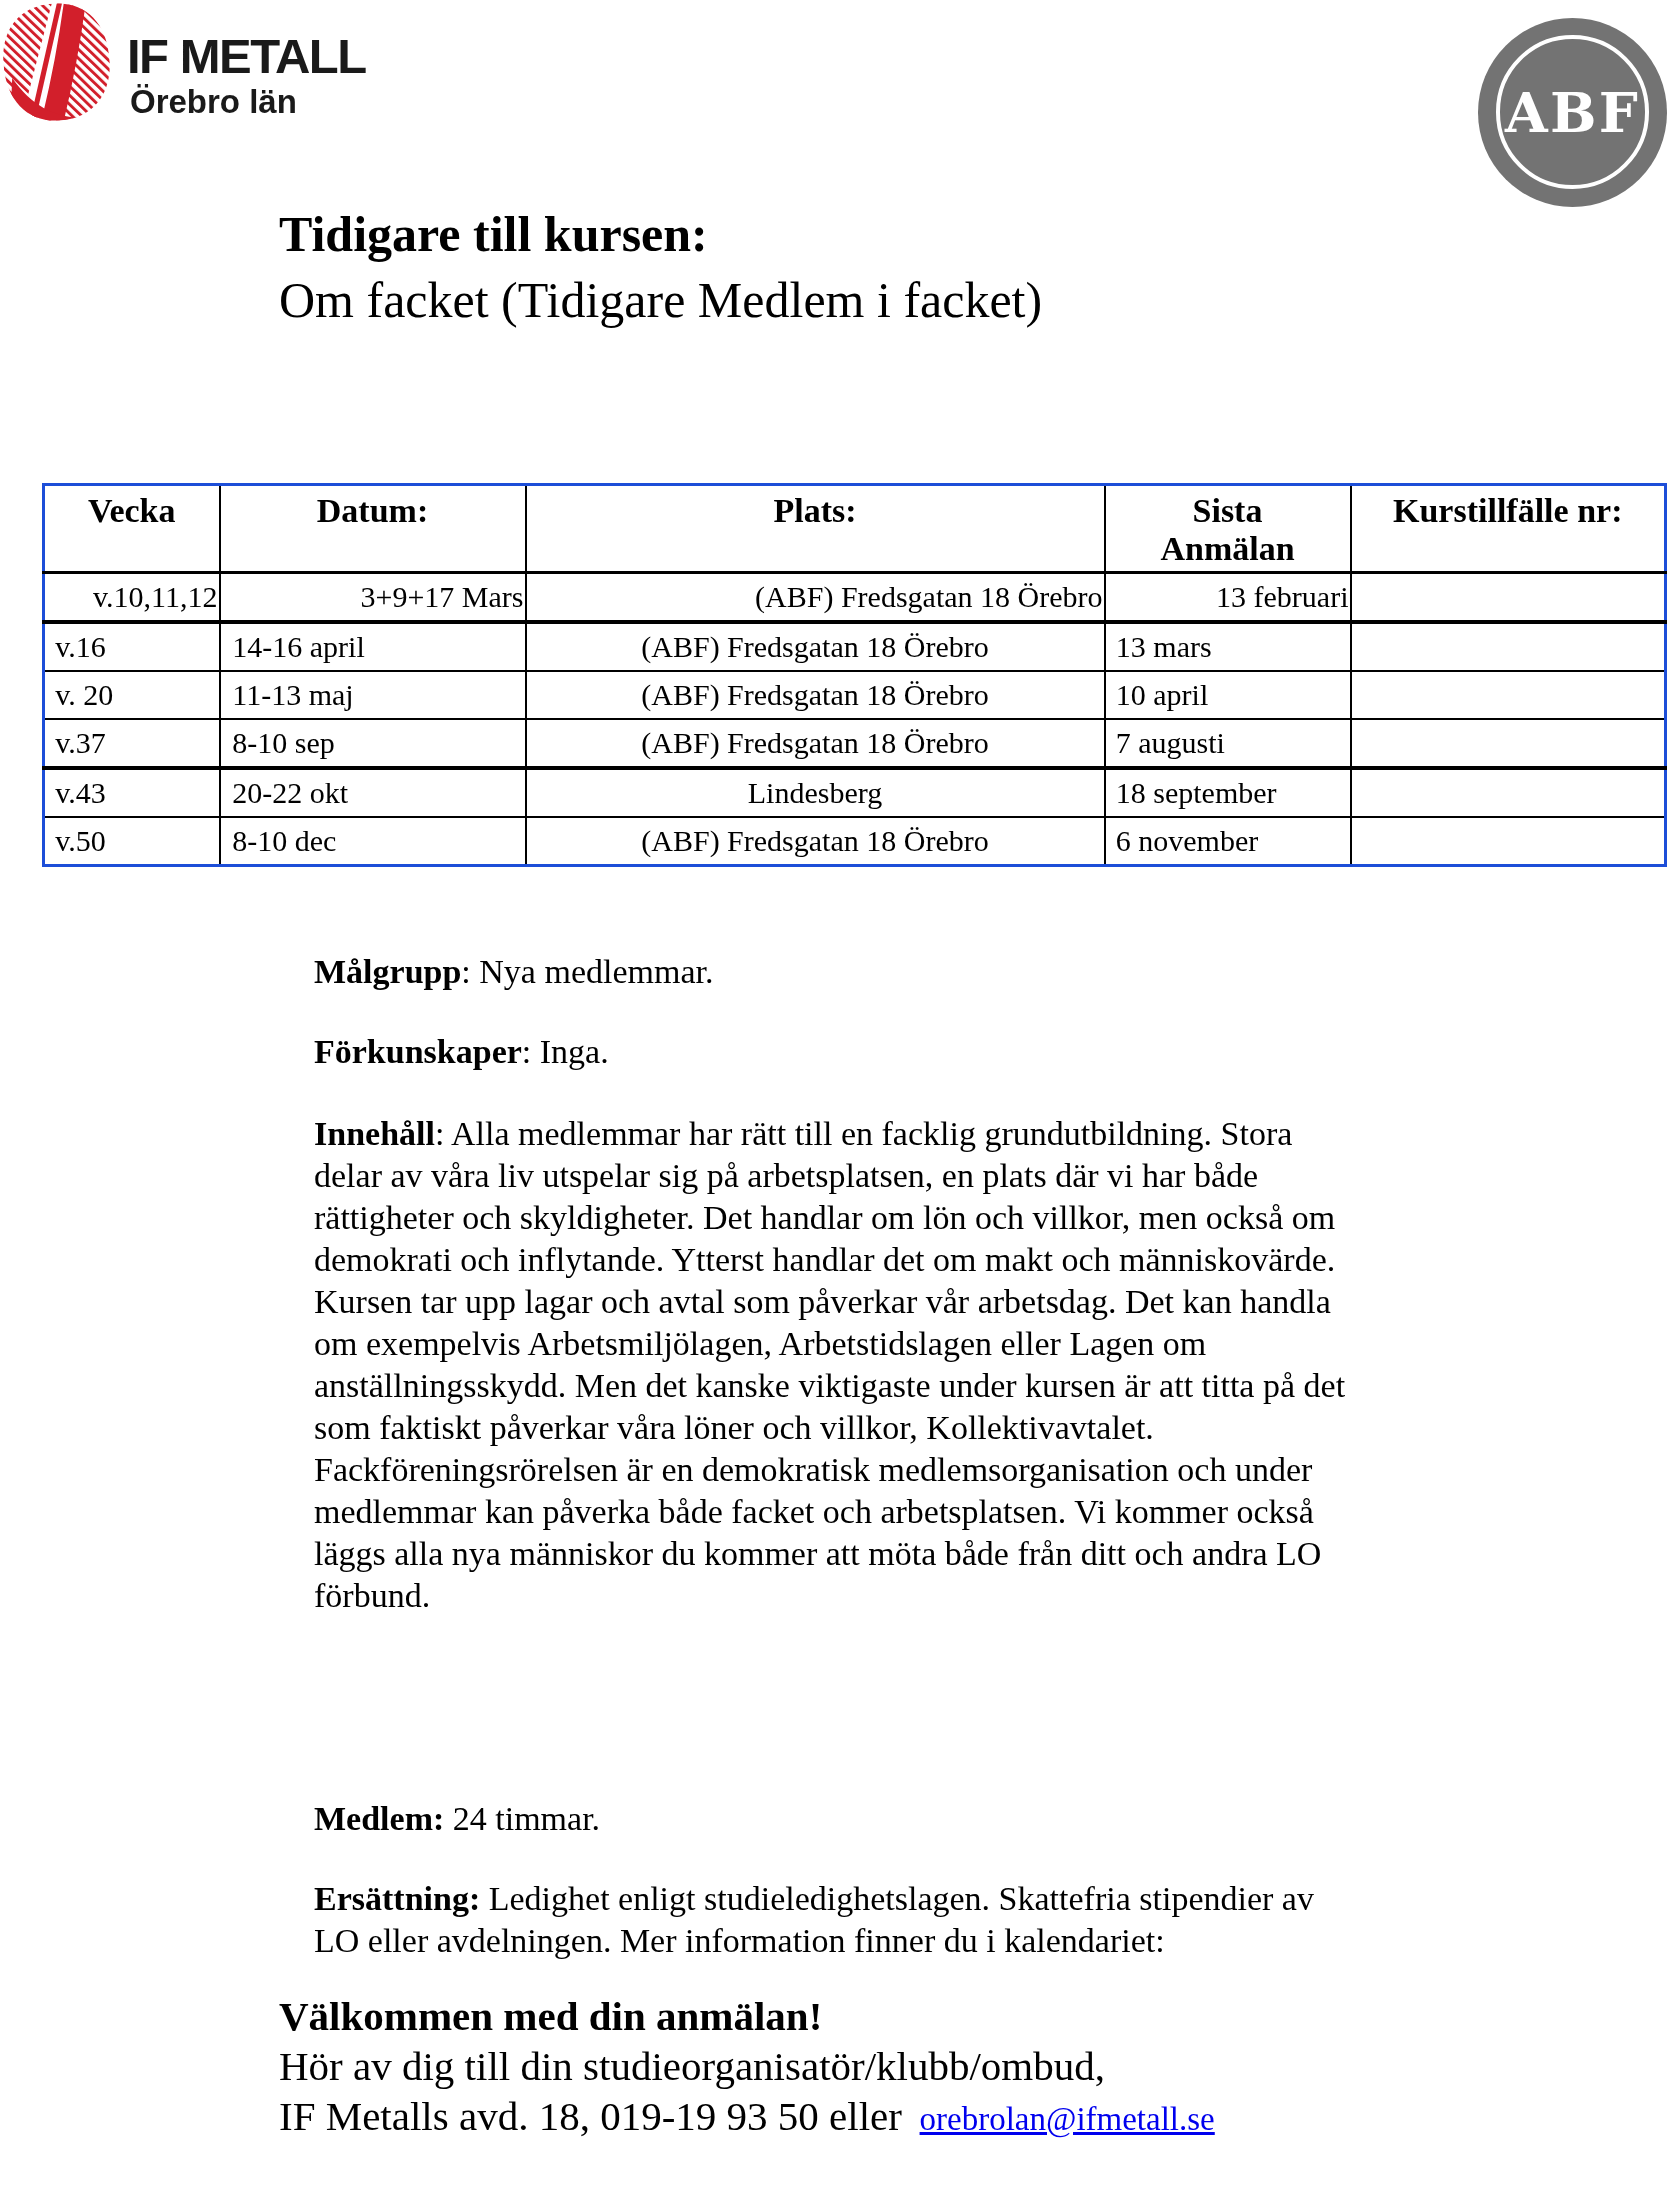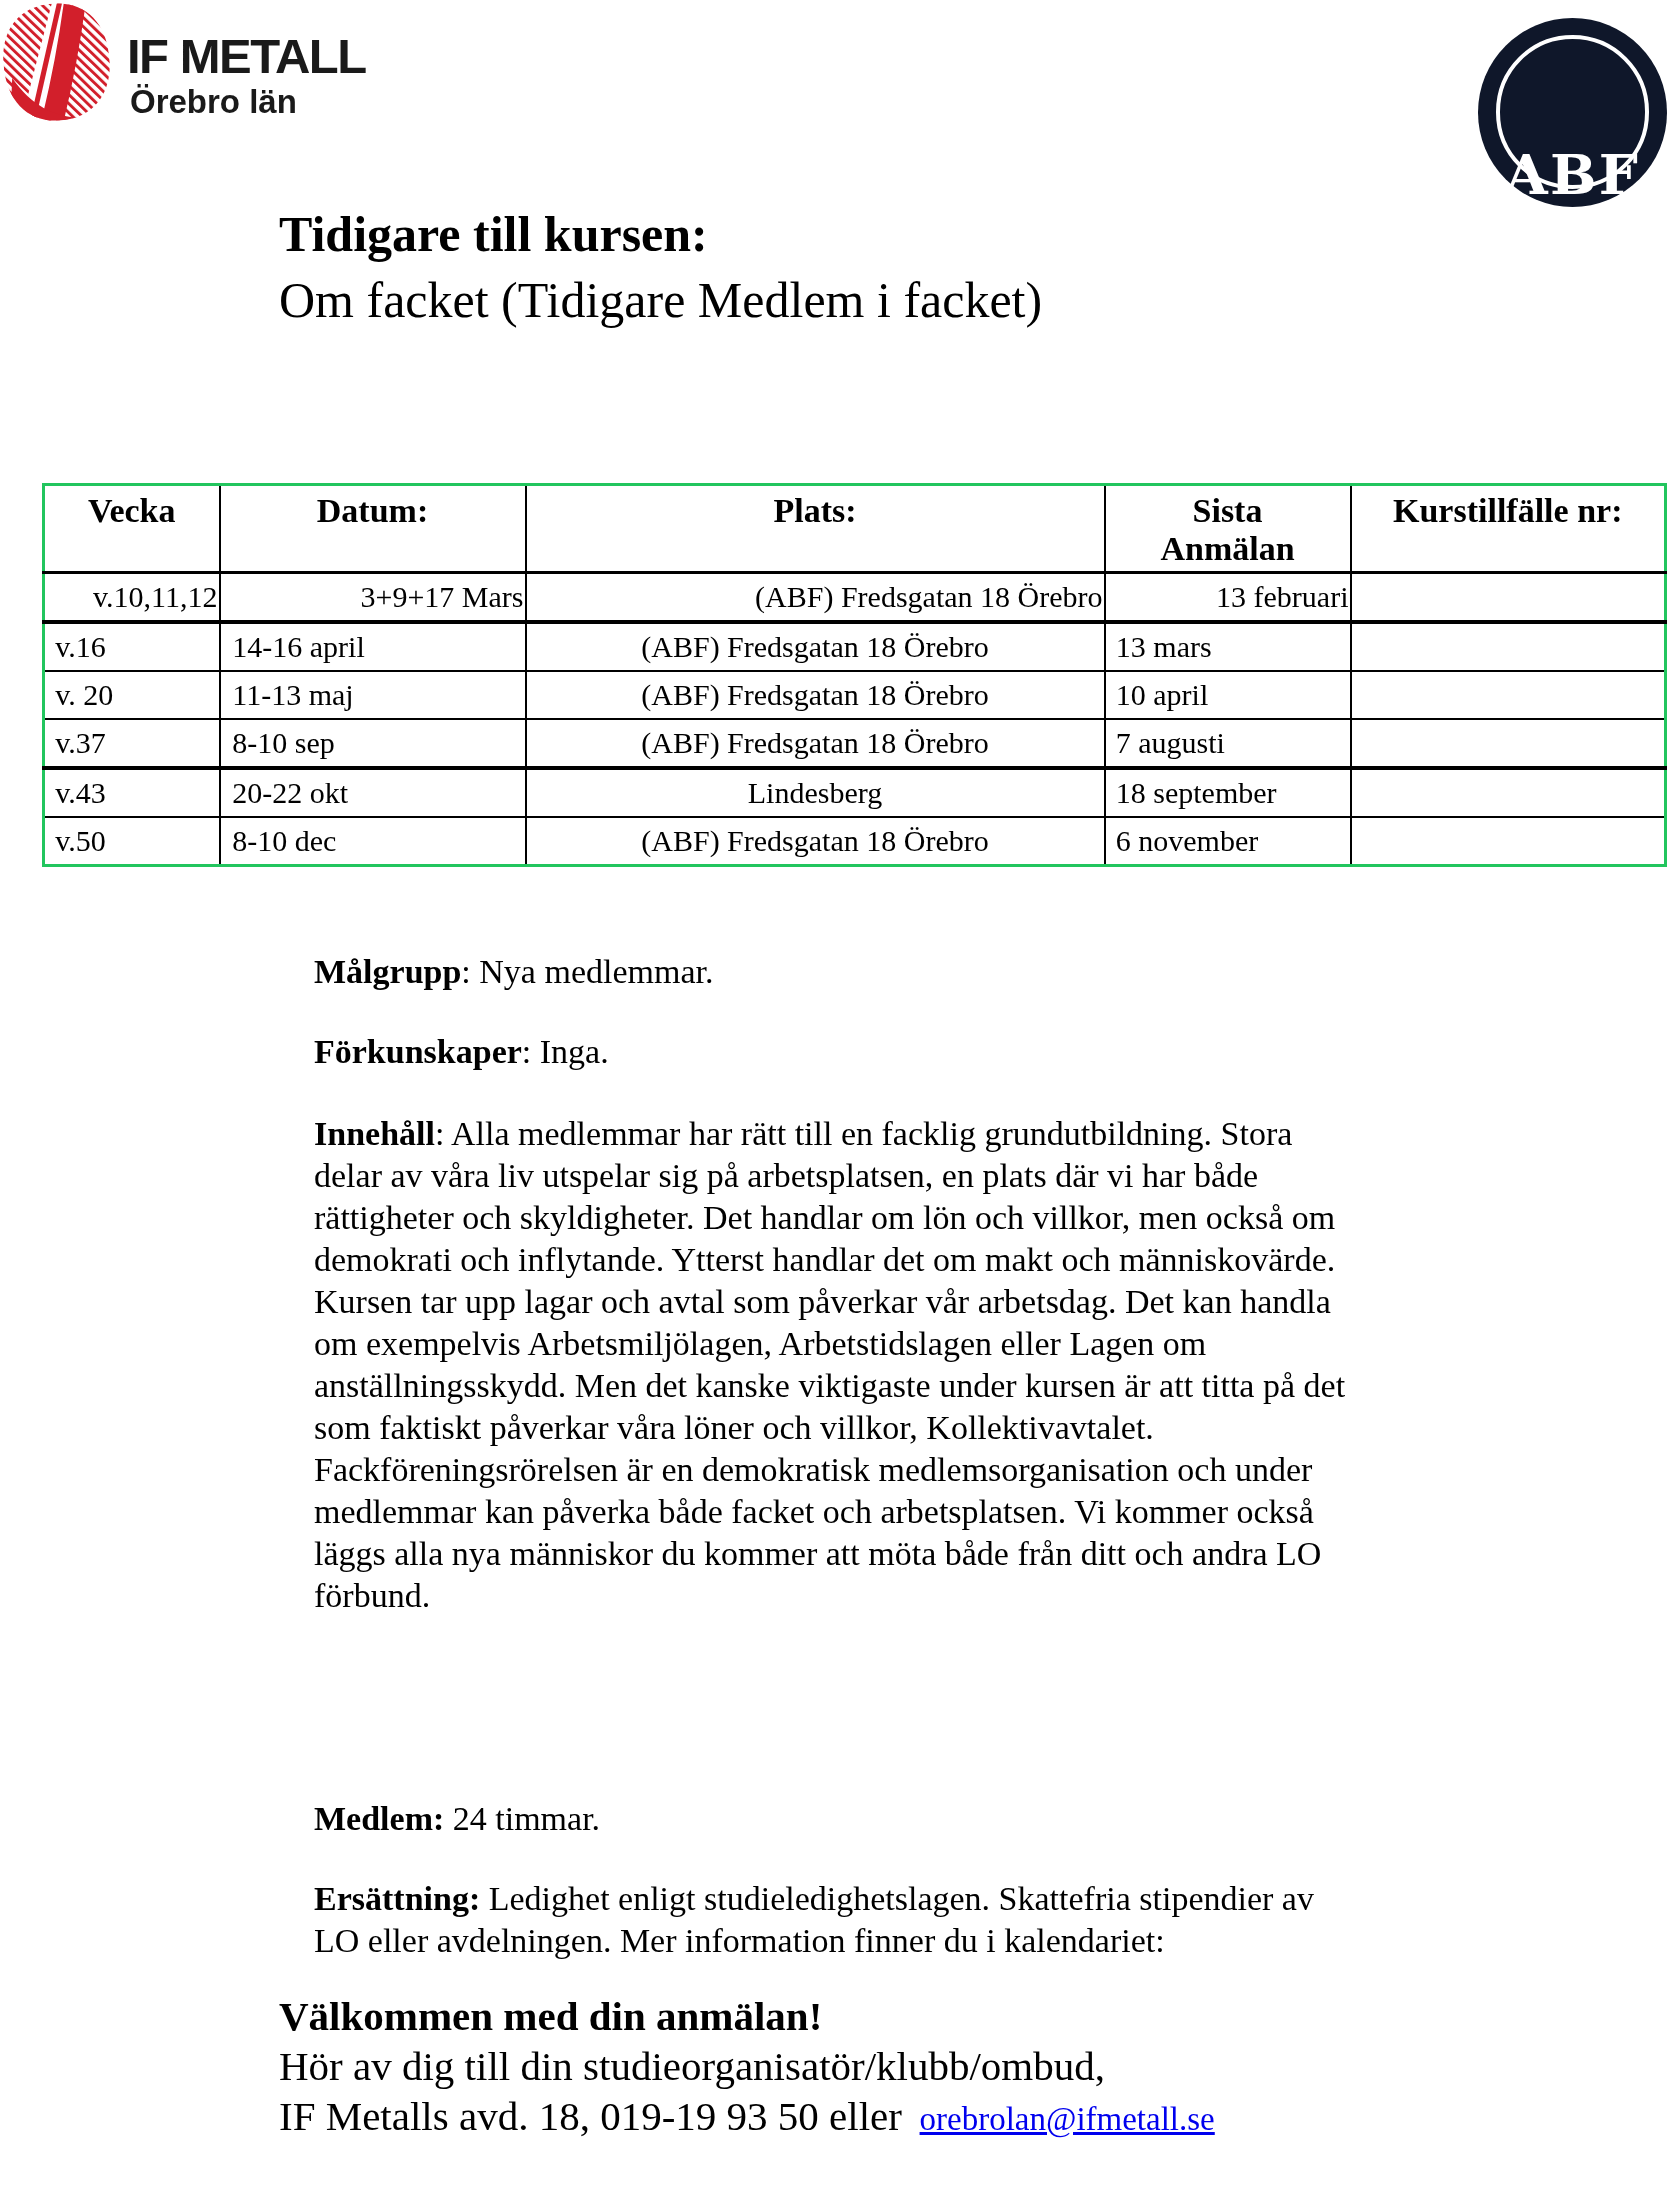--- a/index.html
+++ b/index.html
@@ -31,21 +31,21 @@
     font-size:55px;color:#fff;letter-spacing:2.2px;
   }
   
   .doc-title{position:absolute;left:279px;top:201px;line-height:66px;font-size:50px;}
   .doc-title .t1{font-weight:bold;}
   .doc-title .t2{font-weight:normal;}
   
   table.course{
     position:absolute;left:42px;top:483px;width:1625px;
     border-collapse:collapse;table-layout:fixed;
-    border:3px solid #22c55e;
+    border:3px solid #1d4ed8;
   }
   table.course th, table.course td{border:2.2px solid #000;overflow:hidden;}
   table.course th{
     font-size:34px;font-weight:bold;text-align:center;vertical-align:top;
     padding-top:5.9px;line-height:38px;height:78px;
   }
   table.course td{height:44px;vertical-align:middle;font-size:30px;line-height:32px;}
   table.course thead th{border-bottom-width:3.7px;}
   table.course tbody tr:nth-child(1) td{border-bottom-width:4.4px;text-align:right;}
   table.course tbody tr:nth-child(4) td{border-bottom-width:4.4px;}
@@ -87,21 +87,21 @@
       <rect x="-20" y="-20" width="200" height="210" fill="url(#hatch)"></rect>
       <path d="M97 -12 L25 180" stroke="#ffffff" stroke-width="28" fill="none"></path>
       <path d="M91 -8 L29 174" stroke="#d21f2b" stroke-width="7" fill="none"></path>
       <path d="M110 -2 C 98 48 84 98 62 160" stroke="#d21f2b" stroke-width="30" fill="none"></path>
       <path d="M12 98 C 34 138 64 158 100 162 L 100 180 L 0 180 Z" fill="#d21f2b"></path>
     </g>
   </svg>
   <div class="ifm-word">IF METALL</div>
   <div class="ifm-region">Örebro län</div>
 
-  <div class="abf-logo" style="background: #0f172a; align-items: flex-end;">
+  <div class="abf-logo" style="background: #737373;">
     <div class="abf-ring"></div>
     <span class="abf-label">ABF</span>
   </div>
 </div>
 
 <div class="doc-title">
   <div class="t1">Tidigare till kursen:</div>
   <div class="t2">Om facket (Tidigare Medlem i facket)</div>
 </div>
 

